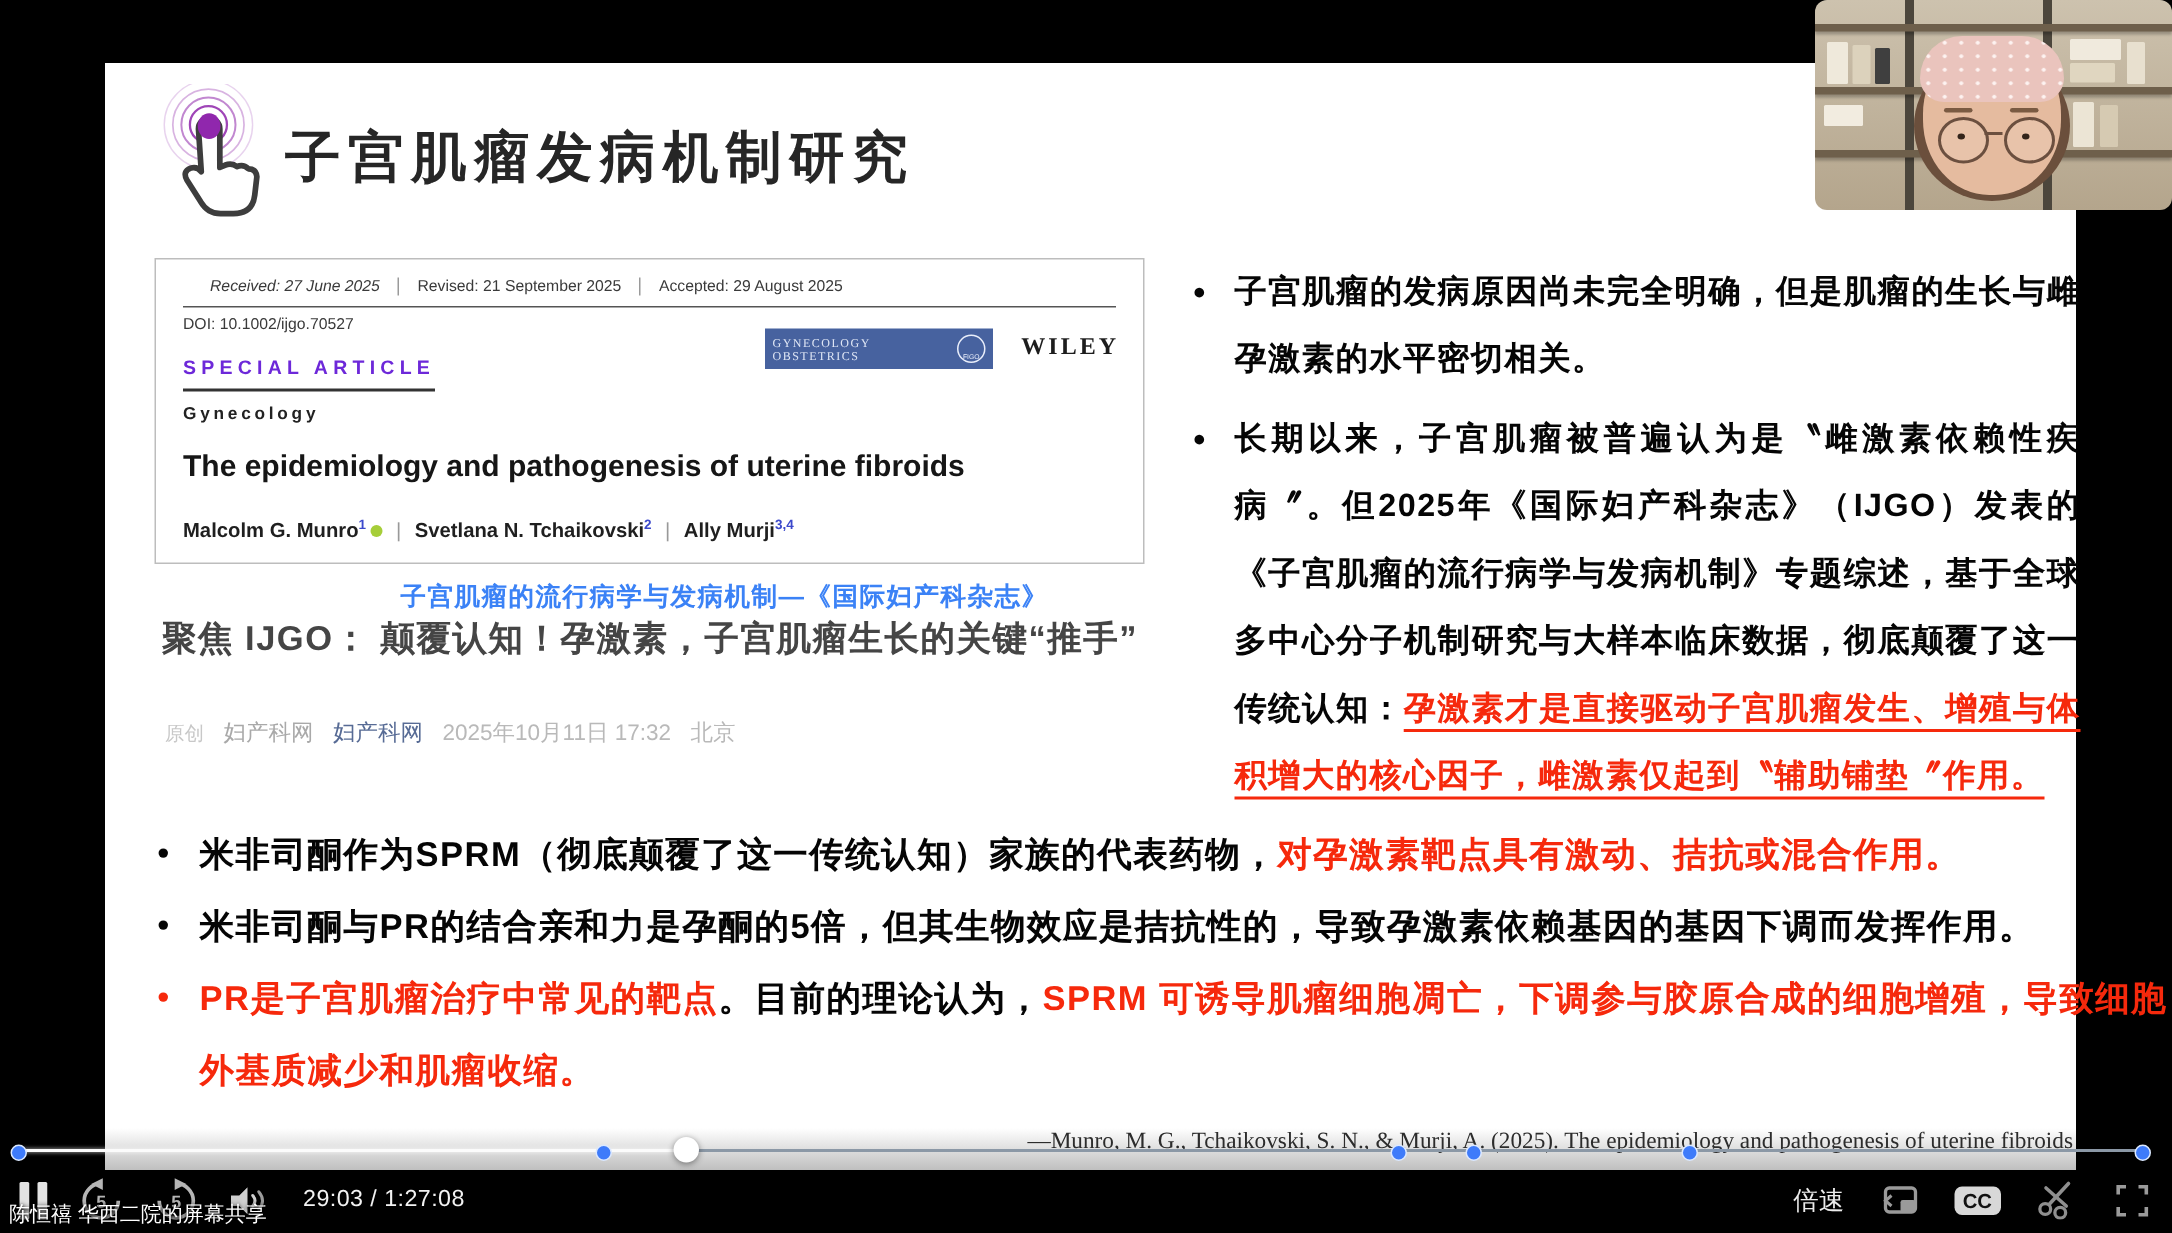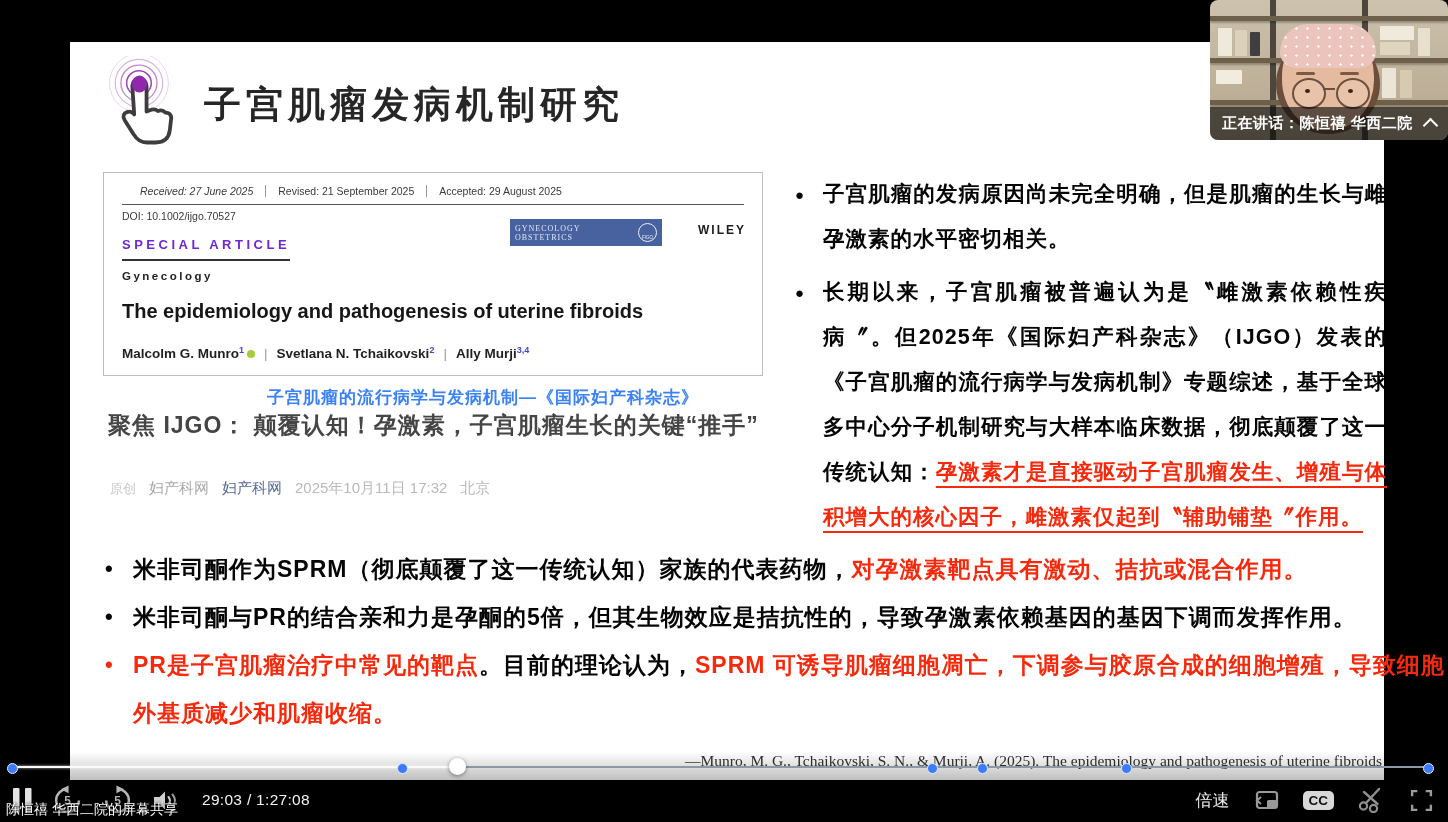--- a/index.html
+++ b/index.html
@@ -6,43 +6,43 @@
   body{
     width:1448px;height:822px;background:#000;position:relative;overflow:hidden;
     font-family:"Liberation Sans","DejaVu Sans",sans-serif;
   }
   
   .slide{position:absolute;left:70px;top:42px;width:1314px;height:738px;background:#fff;}
   .slide::after{content:"";position:absolute;left:0;right:0;bottom:0;height:28px;
     background:linear-gradient(rgba(255,255,255,0),#bfbfbf);}
   .title-row{position:absolute;left:30px;top:14px;display:flex;align-items:flex-start;}
   .title-icon{width:76px;height:96px;}
-  .slide-title{margin-left:28px;margin-top:24px;font-size:37px;font-weight:800;color:#262626;letter-spacing:5px;}
+  .slide-title{margin-left:14px;margin-top:24px;font-size:37px;font-weight:800;color:#262626;letter-spacing:5px;}
 
   
   .article-card{position:absolute;left:33px;top:130px;width:660px;height:204px;
     border:1px solid #bdbdbd;background:#fff;box-sizing:border-box;padding:12px 18px;color:#333;}
   .dates{display:flex;font-size:10.5px;color:#3a3a3a;}
   .dates span{padding:0 12px;}
   .dates span:first-child{padding-left:18px;font-style:italic;}
   .dates span + span{border-left:1px solid #9a9a9a;}
   .card-rule{border:none;border-top:1px solid #555;margin:7px 0 5px 0;}
   .doi{font-size:10.5px;color:#3a3a3a;}
   .section-label{display:inline-block;margin-top:15px;font-size:13px;font-weight:700;
     letter-spacing:3.5px;color:#6d28d9;border-bottom:2px solid #333;padding-bottom:7px;}
   .category-label{margin-top:9px;font-size:11.5px;font-weight:700;letter-spacing:2.5px;color:#222;}
   .jlogo{position:absolute;right:100px;top:46px;width:152px;height:27px;background:#47629f;
     display:flex;align-items:center;justify-content:space-between;padding:0 5px;box-sizing:border-box;}
   .jlogo .jname{font-family:"Liberation Serif",serif;font-size:8px;line-height:9px;
     color:#dfe6f5;letter-spacing:1px;}
   .figo{width:19px;height:19px;border:1.5px solid #e9eefb;border-radius:50%;
     color:#e9eefb;font-size:4.5px;display:flex;align-items:flex-end;justify-content:center;
     box-sizing:border-box;padding-bottom:1px;}
-  .wiley{position:absolute;right:16px;top:50px;font-size:12px;font-weight:600;letter-spacing:2px;
-    color:#1d1d1d;font-family:Liberation Sans, sans-serif;}
+  .wiley{position:absolute;right:16px;top:50px;font-size:16px;font-weight:600;letter-spacing:2px;
+    color:#1d1d1d;font-family:Liberation Serif, serif;}
   .paper-title{margin-top:18px;font-size:20px;font-weight:700;color:#161616;}
   .authors{margin-top:21px;font-size:13.5px;font-weight:700;color:#1f1f1f;}
   .authors sup{color:#3c49cc;font-size:9px;font-weight:700;}
   .asep{color:#999;font-weight:400;padding:0 9px;}
   .orcid{display:inline-block;width:8px;height:8px;border-radius:50%;background:#a6ce39;margin-left:3px;}
 
   .caption-cn{position:absolute;left:33px;top:344px;width:760px;text-align:center;
     font-size:17px;font-weight:800;color:#3b82f6;letter-spacing:1px;}
   .wechat-headline{position:absolute;left:38px;top:368px;font-size:23px;font-weight:600;
     color:#454545;letter-spacing:1px;}
@@ -259,17 +259,13 @@
   <div class="hairline"></div>
   <div class="head"></div>
   <div class="headband"></div>
   <div class="brow" style="left:86px"></div>
   <div class="brow" style="left:130px"></div>
   <div class="glass" style="left:82px"></div>
   <div class="glass" style="left:126px"></div>
   <div class="bridge"></div>
   <div class="eye" style="left:95px"></div>
   <div class="eye" style="left:138px"></div>
-  <div class="cam-label">
-    <span class="txt">正在讲话：陈恒禧 华西二院</span>
-    <span class="chev-up"></span>
-  </div>
 </div>
 
 </body></html>

